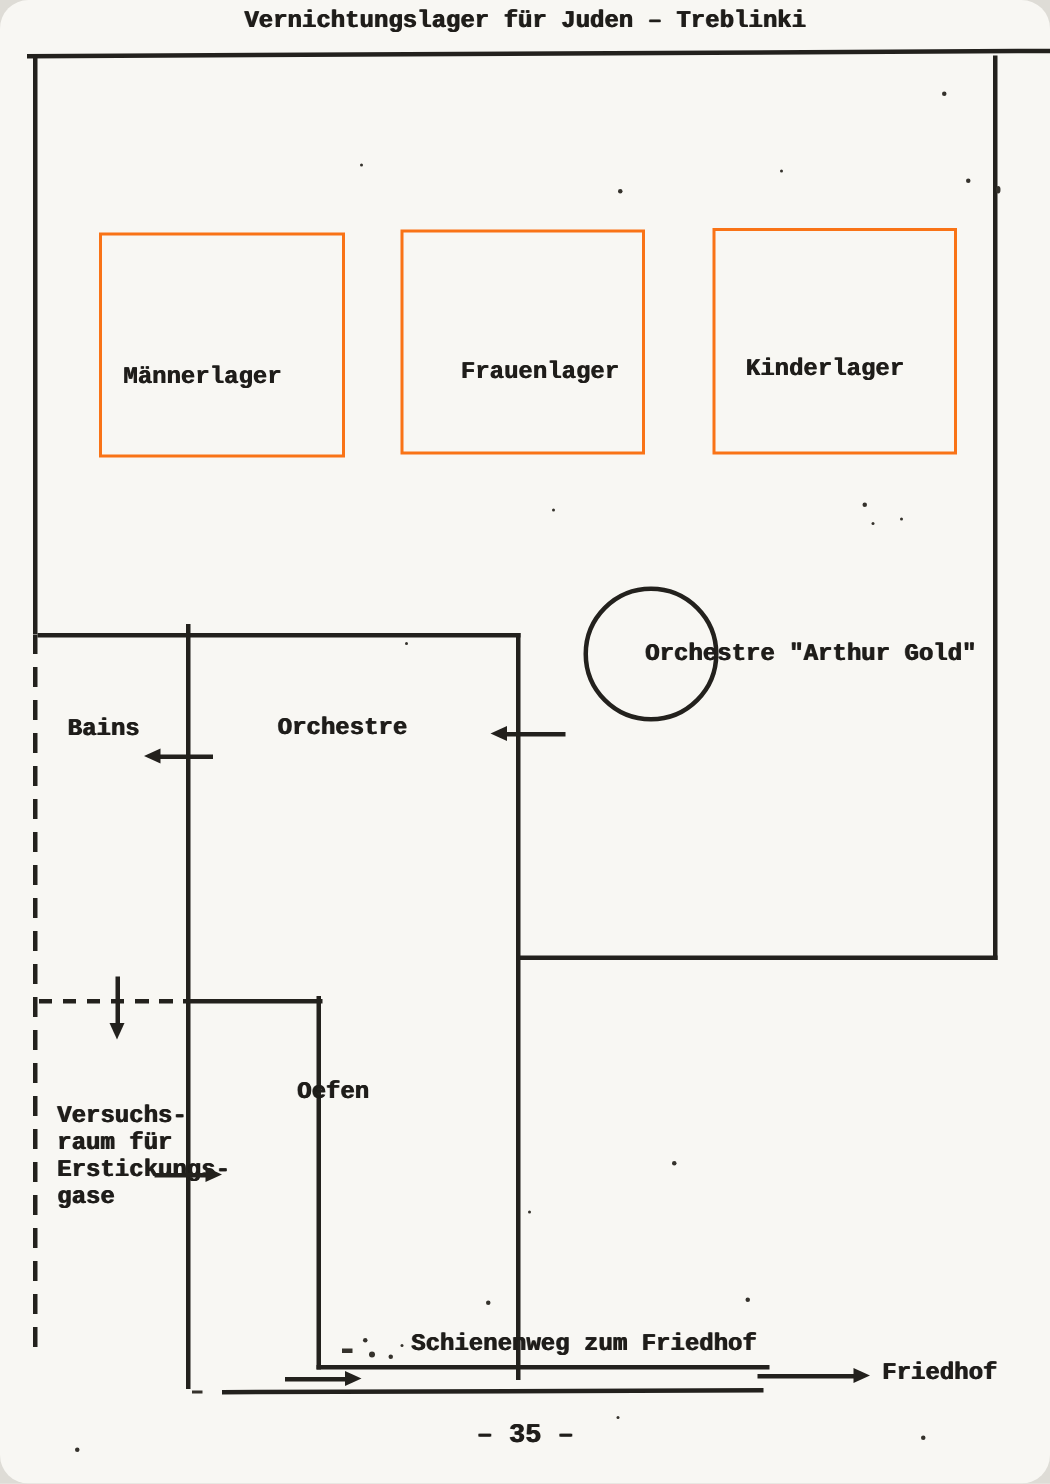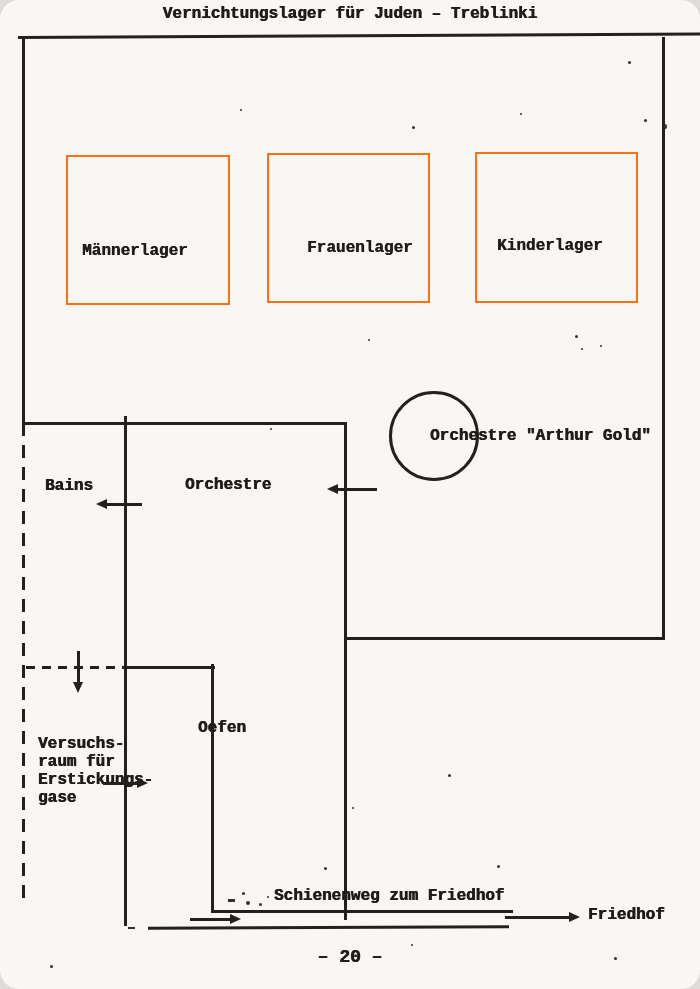--- a/index.html
+++ b/index.html
@@ -120,21 +120,21 @@
 
   <div class="lbl" style="left:274px; top:888px;">Schienenweg zum Friedhof</div>
   <div class="lbl" style="left:588px; top:907px;">Friedhof</div>
 
   <div class="dash-speck" style="left:228px; top:899px; width:7px; height:3px;"></div>
   <div class="speck" style="left:242px; top:892px; width:3px; height:3px;"></div>
   <div class="speck" style="left:246px; top:901px; width:4px; height:4px;"></div>
   <div class="speck" style="left:259px; top:903px; width:3px; height:3px;"></div>
   <div class="speck" style="left:267px; top:896px; width:2px; height:2px;"></div>
 
-  <div class="lbl pagenum">– 20 –</div>
+  <div class="lbl pagenum">– 35 –</div>
 
   <div class="speck" style="left:628px; top:61px; width:3px; height:3px;"></div>
   <div class="speck" style="left:412px; top:126px; width:3px; height:3px;"></div>
   <div class="speck" style="left:520px; top:113px; width:2px; height:2px;"></div>
   <div class="speck" style="left:240px; top:109px; width:2px; height:2px;"></div>
   <div class="speck" style="left:644px; top:119px; width:3px; height:3px;"></div>
   <div class="speck" style="left:664px; top:124px; width:3px; height:5px;"></div>
   <div class="speck" style="left:575px; top:335px; width:3px; height:3px;"></div>
   <div class="speck" style="left:600px; top:345px; width:2px; height:2px;"></div>
   <div class="speck" style="left:368px; top:339px; width:2px; height:2px;"></div>

